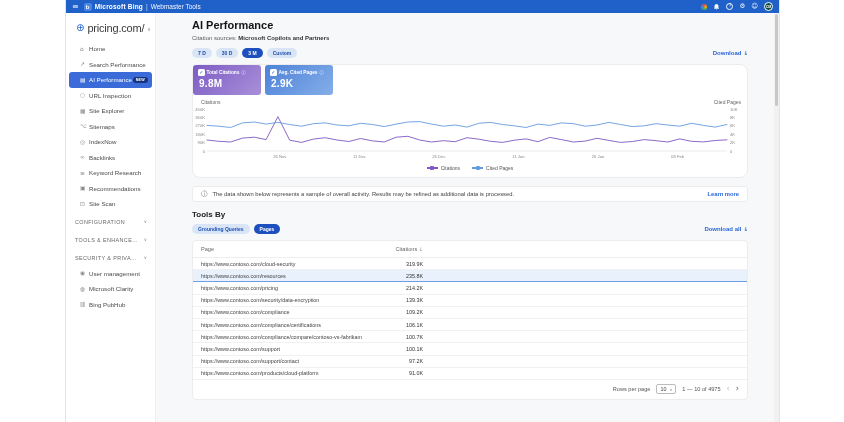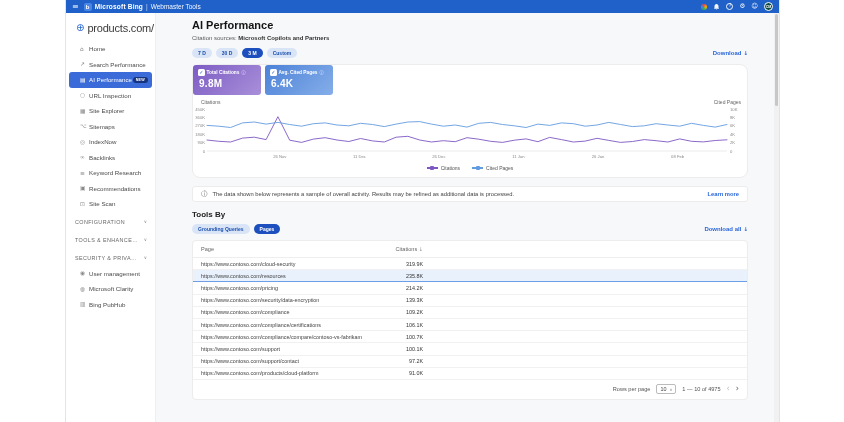--- a/index.html
+++ b/index.html
@@ -120,21 +120,21 @@
       <span class="tb-ic help-c">?</span>
       <span class="tb-ic glyph">⚙</span>
       <span class="tb-ic glyph">☺</span>
       <span class="avatar">CM</span>
     </span>
   </header>
 
   <aside class="sidebar">
     <div class="site-sel">
       <span class="site-ic glyph">⊕</span>
-      <span class="site-name">products.com/</span>
+      <span class="site-name">pricing.com/</span>
       <span class="site-chev glyph">∨</span>
     </div>
     <nav id="nav-main">
         <div class="nav-item">
           <span class="nav-icon glyph">⌂</span>
           <span class="nav-label">Home</span>
         </div>
         <div class="nav-item">
           <span class="nav-icon glyph">↗</span>
           <span class="nav-label">Search Performance</span>
@@ -233,21 +233,21 @@
               <span class="tile-info glyph">ⓘ</span>
             </div>
             <div class="tile-value">9.8M</div>
           </div>
           <div class="tile" style="background: linear-gradient(135deg, rgb(77, 130, 216), rgb(133, 174, 233));">
             <div class="tile-head">
               <span class="cb glyph">✓</span>
               <span class="tile-label">Avg. Cited Pages</span>
               <span class="tile-info glyph">ⓘ</span>
             </div>
-            <div class="tile-value">6.4K</div>
+            <div class="tile-value">2.9K</div>
           </div>
         </div>
       <div class="axis-titles">
         <span class="axis-title">Citations</span>
         <span class="axis-title">Cited Pages</span>
       </div>
       <svg class="chart" id="chart-svg" viewBox="0 0 556 58">
           <line x1="14" y1="46" x2="534" y2="46" stroke="#ddd" stroke-width="0.6"></line>
           <text x="12" y="5.5" text-anchor="end">450K</text>
           <text x="12" y="13.9" text-anchor="end">360K</text>

